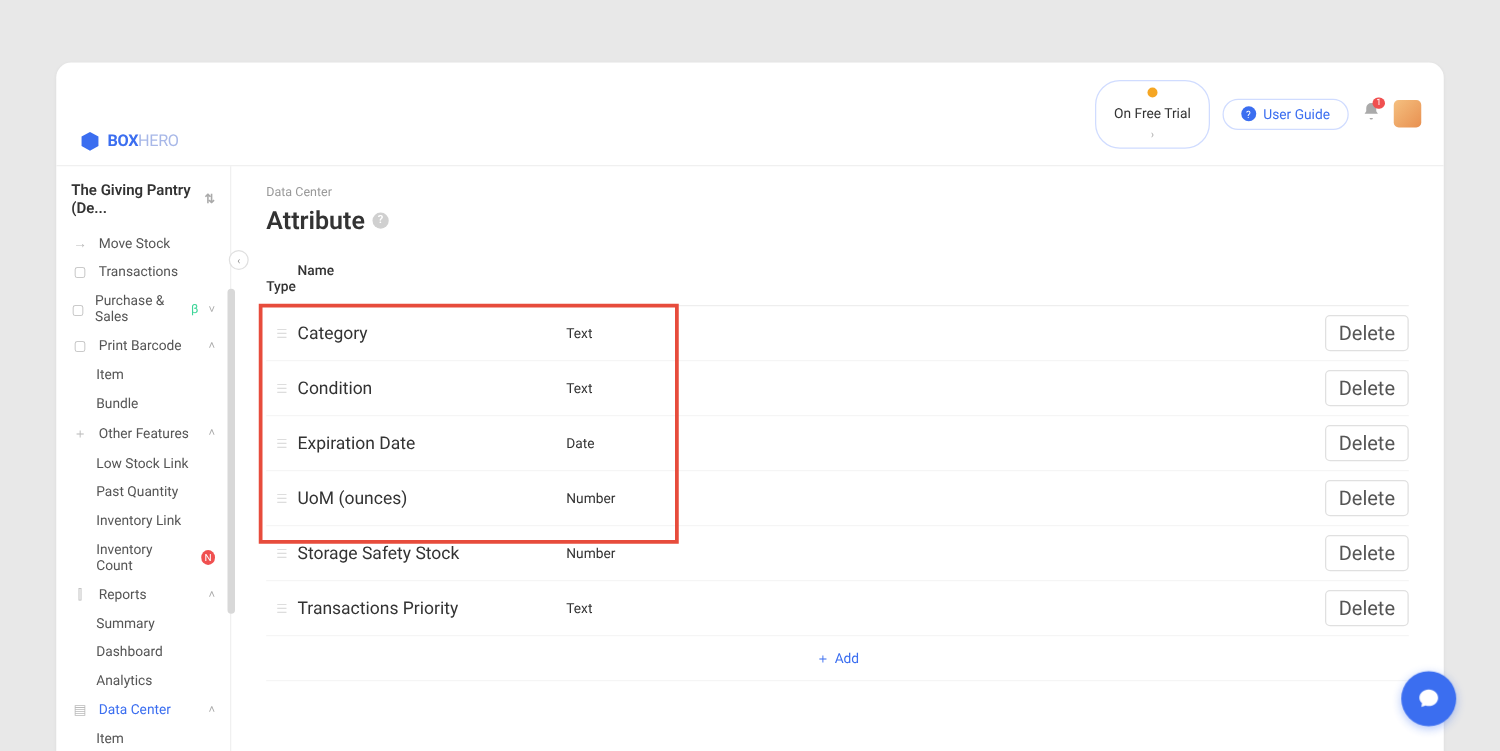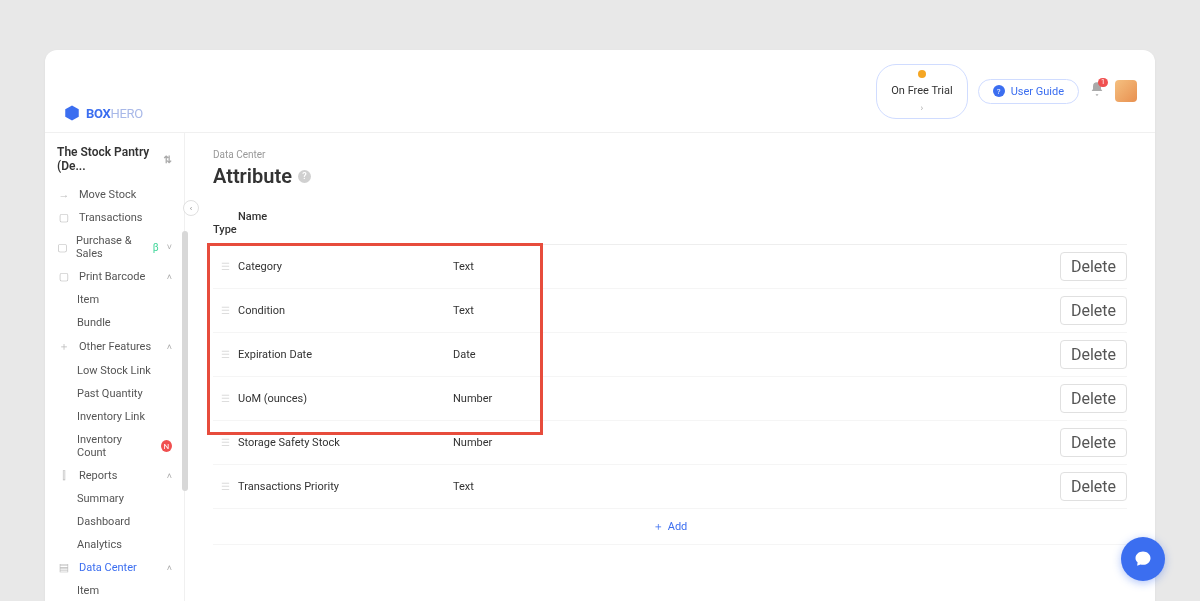--- a/index.html
+++ b/index.html
@@ -49,21 +49,21 @@
     .table-head { display: flex; padding: 8px 0; border-bottom: 1px solid #eee; flex-direction: column; }
     .col-name { width: 240px; padding-left: 25px; font-size: 11px; color: #333; font-weight: 500; }
     .col-type { flex: 1; font-size: 11px; color: #333; font-weight: 500; }
     .col-actions { width: 60px; }
     
     .highlight-box { position: absolute; border: 3px solid #e74c3c; pointer-events: none; }
     
     .table-body { position: relative; }
     .row { display: flex; align-items: center; padding: 7px 0; border-bottom: 1px solid #f5f5f5; }
     .row .drag { color: #ddd; width: 25px; font-size: 10px; text-align: center; cursor: grab; }
-    .row .name-cell { width: 215px; font-size: 11px; color: #333; }
+    .row .name-cell { width: 215px; font-size: 14px; color: #333; }
     .row .type-cell { flex: 1; font-size: 11px; color: #333; }
     .row .delete-btn { border: 1px solid #e0e0e0; background: #fff; border-radius: 4px; padding: 4px 10px; font-size: 16px; color: #555; cursor: pointer; }
     
     .add-row { display: flex; justify-content: center; padding: 10px 0; border-bottom: 1px solid #f5f5f5; }
     .add-link { color: #3b6ef0; font-size: 11px; display: flex; align-items: center; gap: 4px; cursor: pointer; }
     
     .chat-fab { position: fixed; right: 35px; bottom: 20px; width: 44px; height: 44px; background: #3b6ef0; border-radius: 50%; display: flex; align-items: center; justify-content: center; color: #fff; cursor: pointer; box-shadow: 0 2px 8px rgba(59,110,240,0.4); }
   </style>
 </head>
 <body>
@@ -94,21 +94,21 @@
       </div>
       <div class="avatar"></div>
     </div>
   </div>
 
   <div class="body">
     <div class="collapse-btn">‹</div>
 
     <div class="sidebar">
       <div class="team-select">
-        <span>The Stock Pantry (De...</span>
+        <span>The Giving Pantry (De...</span>
         <span class="sort-icon">⇅</span>
       </div>
       <div id="side-list">
           <div class="side-item section-head">
             <span class="side-icon">→</span>
             <span>Move Stock</span>
           </div>
           <div class="side-item section-head">
             <span class="side-icon">▢</span>
             <span>Transactions</span>

